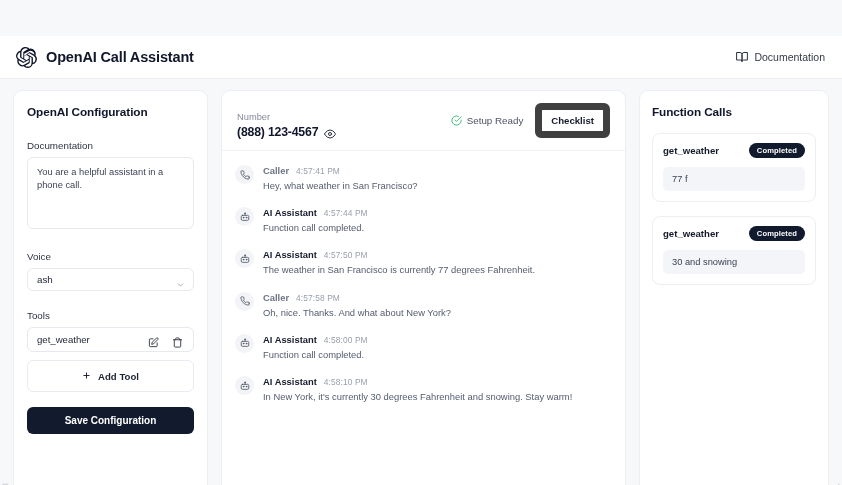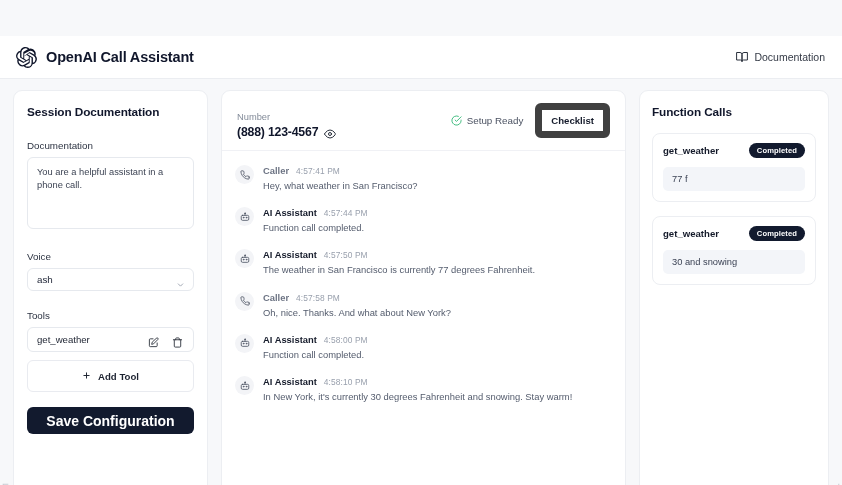--- a/index.html
+++ b/index.html
@@ -153,21 +153,21 @@
     font-family: "Liberation Sans", sans-serif;
   }
   .save-btn {
     margin-top: 15px;
     width: 100%;
     height: 27px;
     border: none;
     border-radius: 6px;
     background: #121a2e;
     color: #ffffff;
-    font-size: 14px;
+    font-size: 10px;
     font-weight: 700;
     cursor: pointer;
     font-family: "Liberation Sans", sans-serif;
   }
 
   
   .panel-call {
     flex: 1 1 auto;
     height: 412px;
     display: flex;
@@ -296,21 +296,21 @@
         <path d="M22 3h-6a4 4 0 0 0-4 4v14a3 3 0 0 1 3-3h7z"></path>
       </svg>
     </span>
     <span>Documentation</span>
   </div>
 </div>
 
 <div class="workspace">
 
   <div class="card panel-config">
-    <div class="panel-title">Session Documentation</div>
+    <div class="panel-title">OpenAI Configuration</div>
 
     <div class="group-instructions">
       <div class="field-label">Documentation</div>
       <textarea class="textarea-box" style="">You are a helpful assistant in a phone call.</textarea>
     </div>
 
     <div class="group-voice">
       <div class="field-label">Voice</div>
       <div class="select-box">
         <span class="select-value">ash</span>

